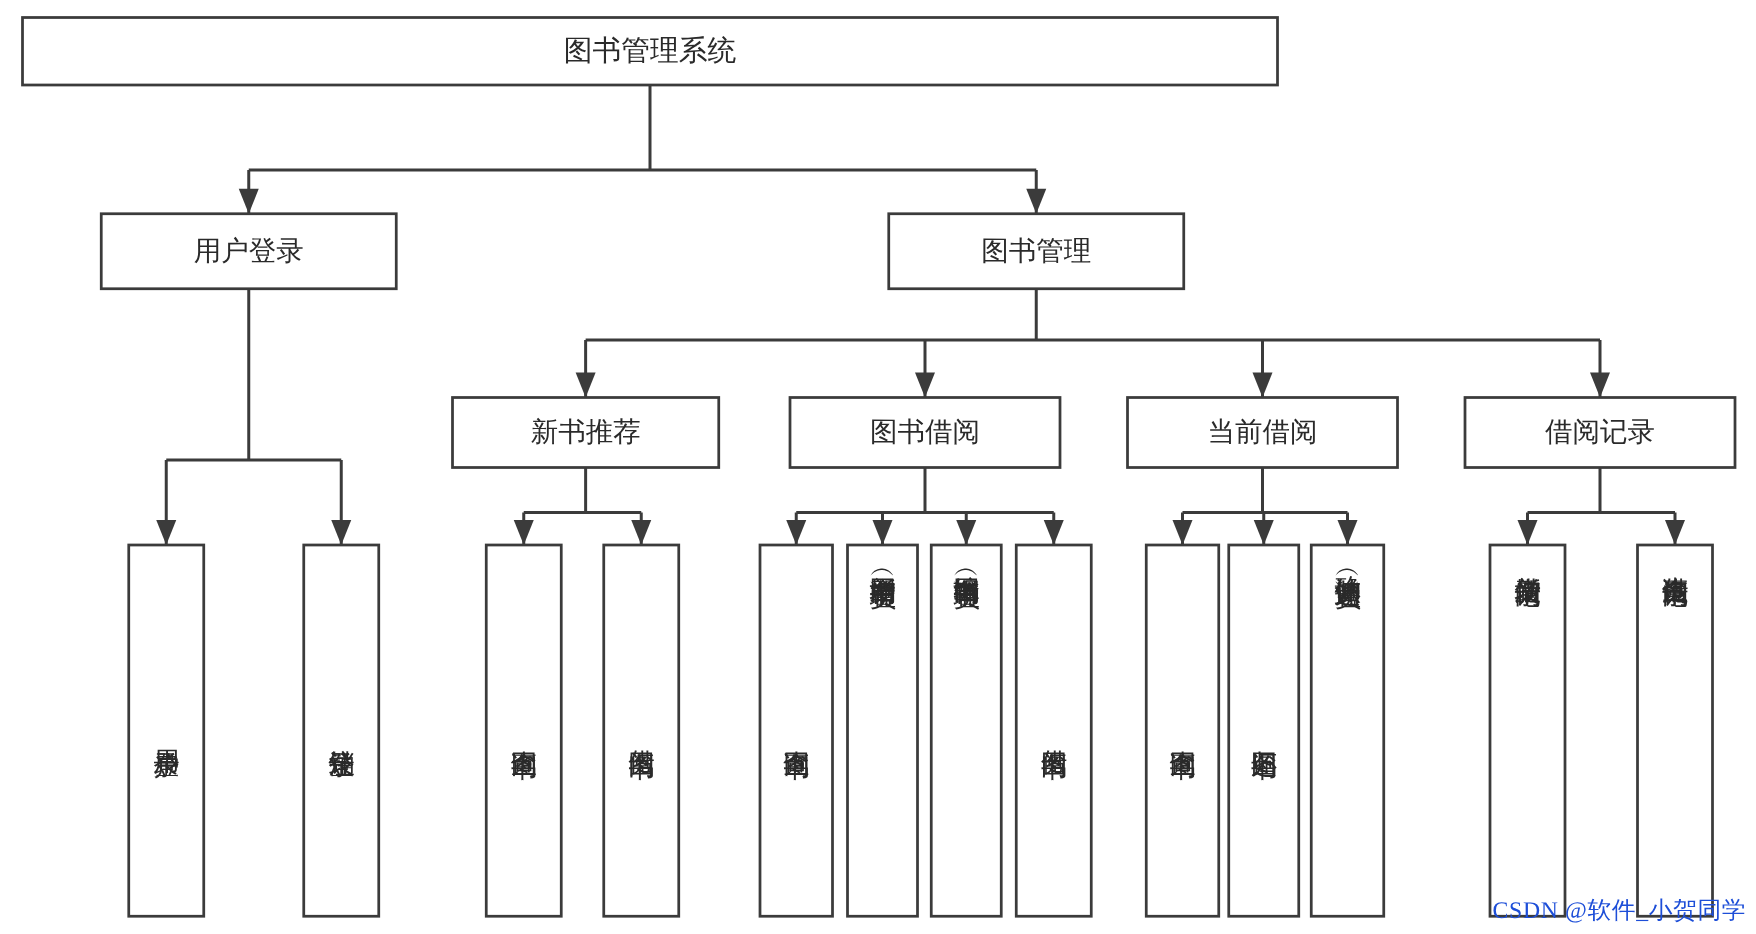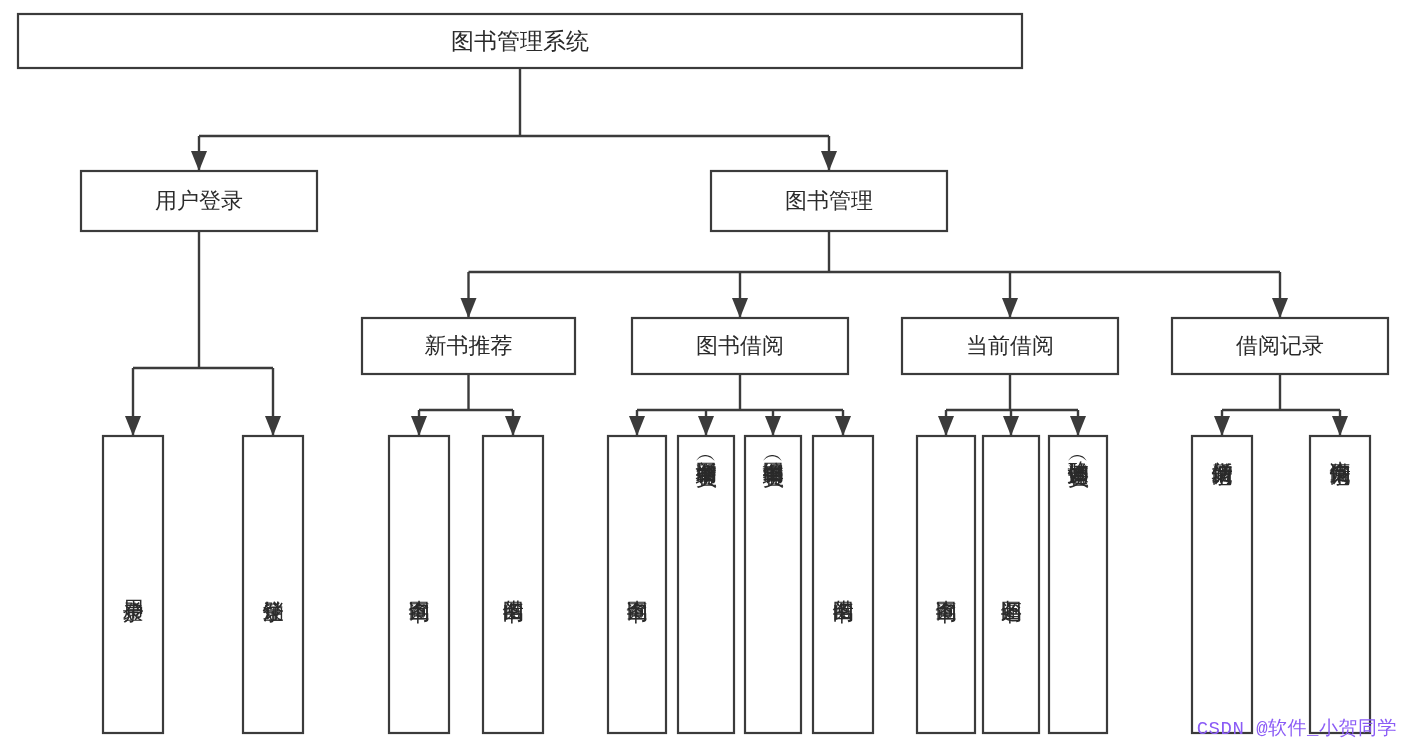--- a/index.html
+++ b/index.html
@@ -67,23 +67,23 @@
     justify-content: center;
     pointer-events: none;
   }
   .leaf-label-wrap.center-v {
     align-items: center;
   }
   .watermark {
     position: absolute;
     right: 8px;
     bottom: 6px;
-    font-family: Liberation Mono, monospace;
+    font-family: Liberation Serif, serif;
     font-size: 19px;
-    color: #8b5cf6;
+    color: #1d4ed8;
     white-space: nowrap;
     letter-spacing: 0.5px;
   }
 </style>
 </head>
 <body>
 
 <div id="diagram-root">
 
   <svg class="diagram-canvas" viewBox="0 0 1405 747">

